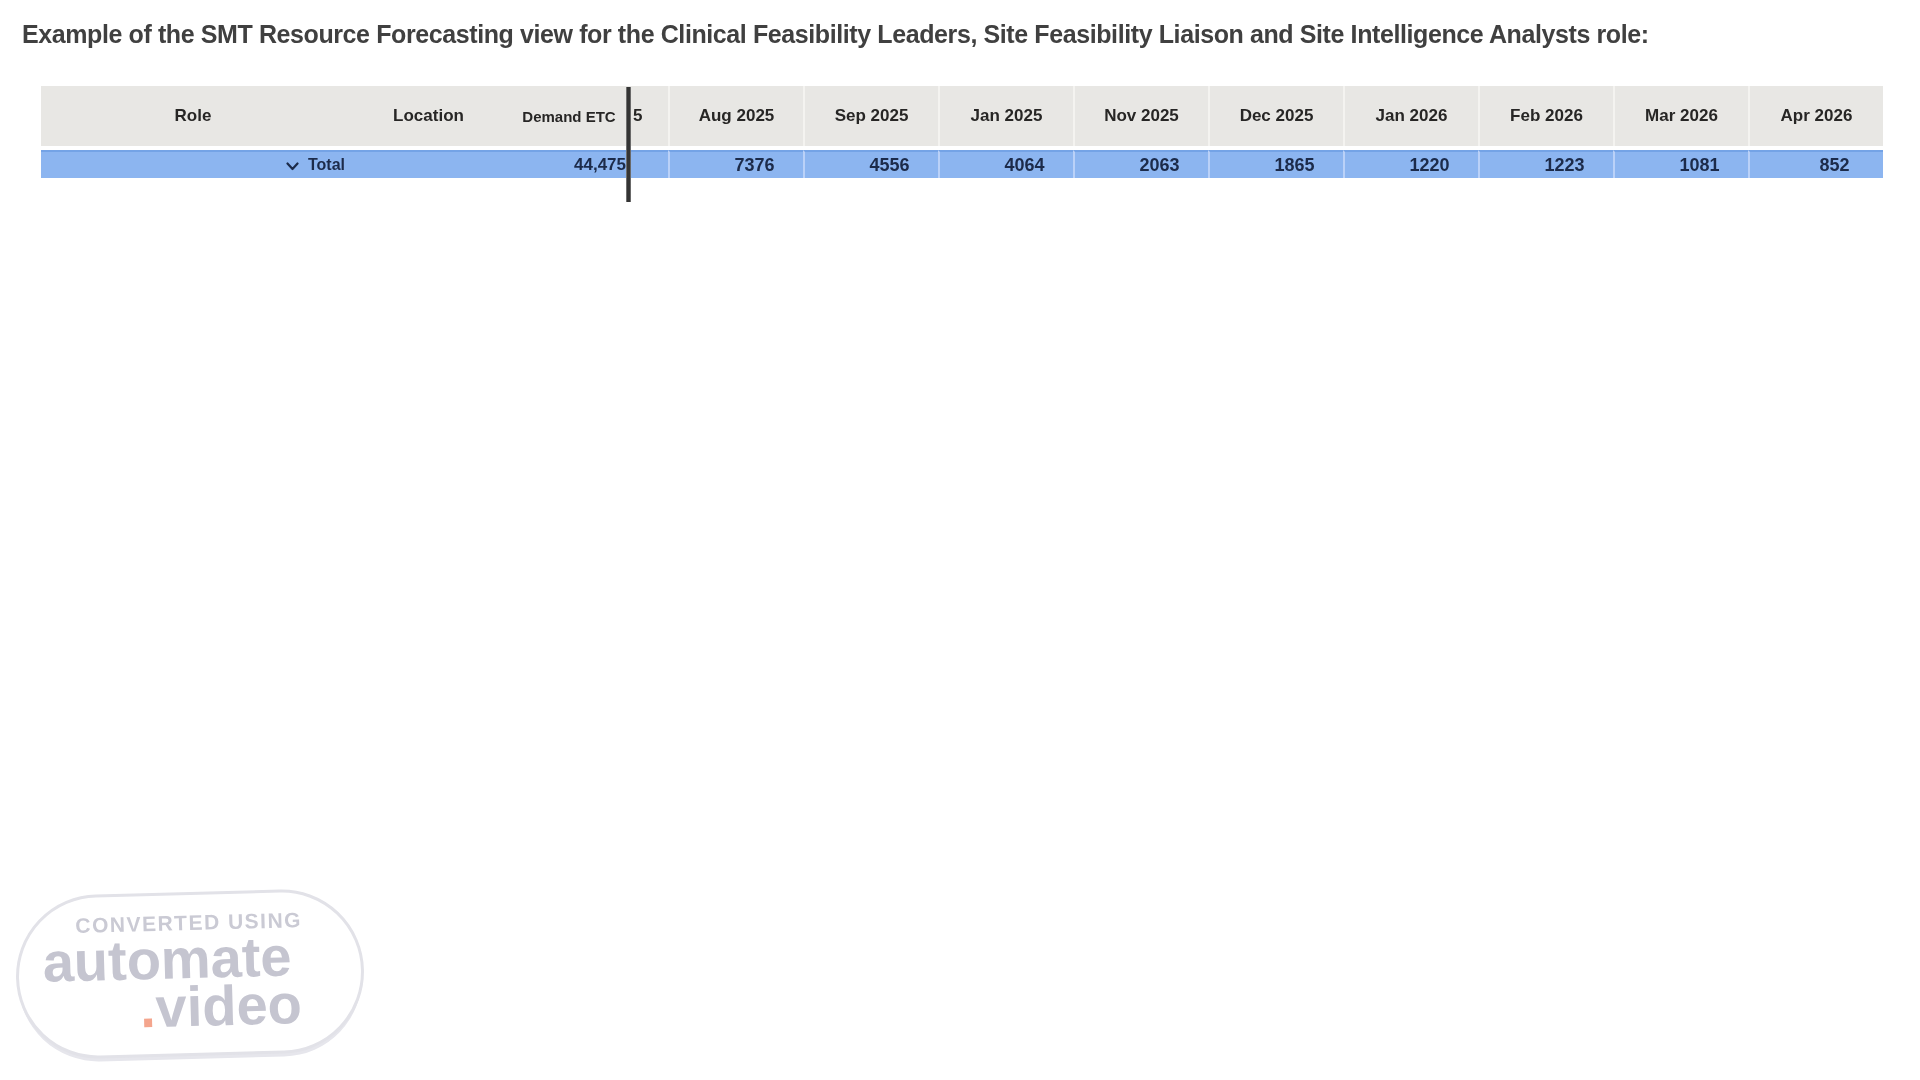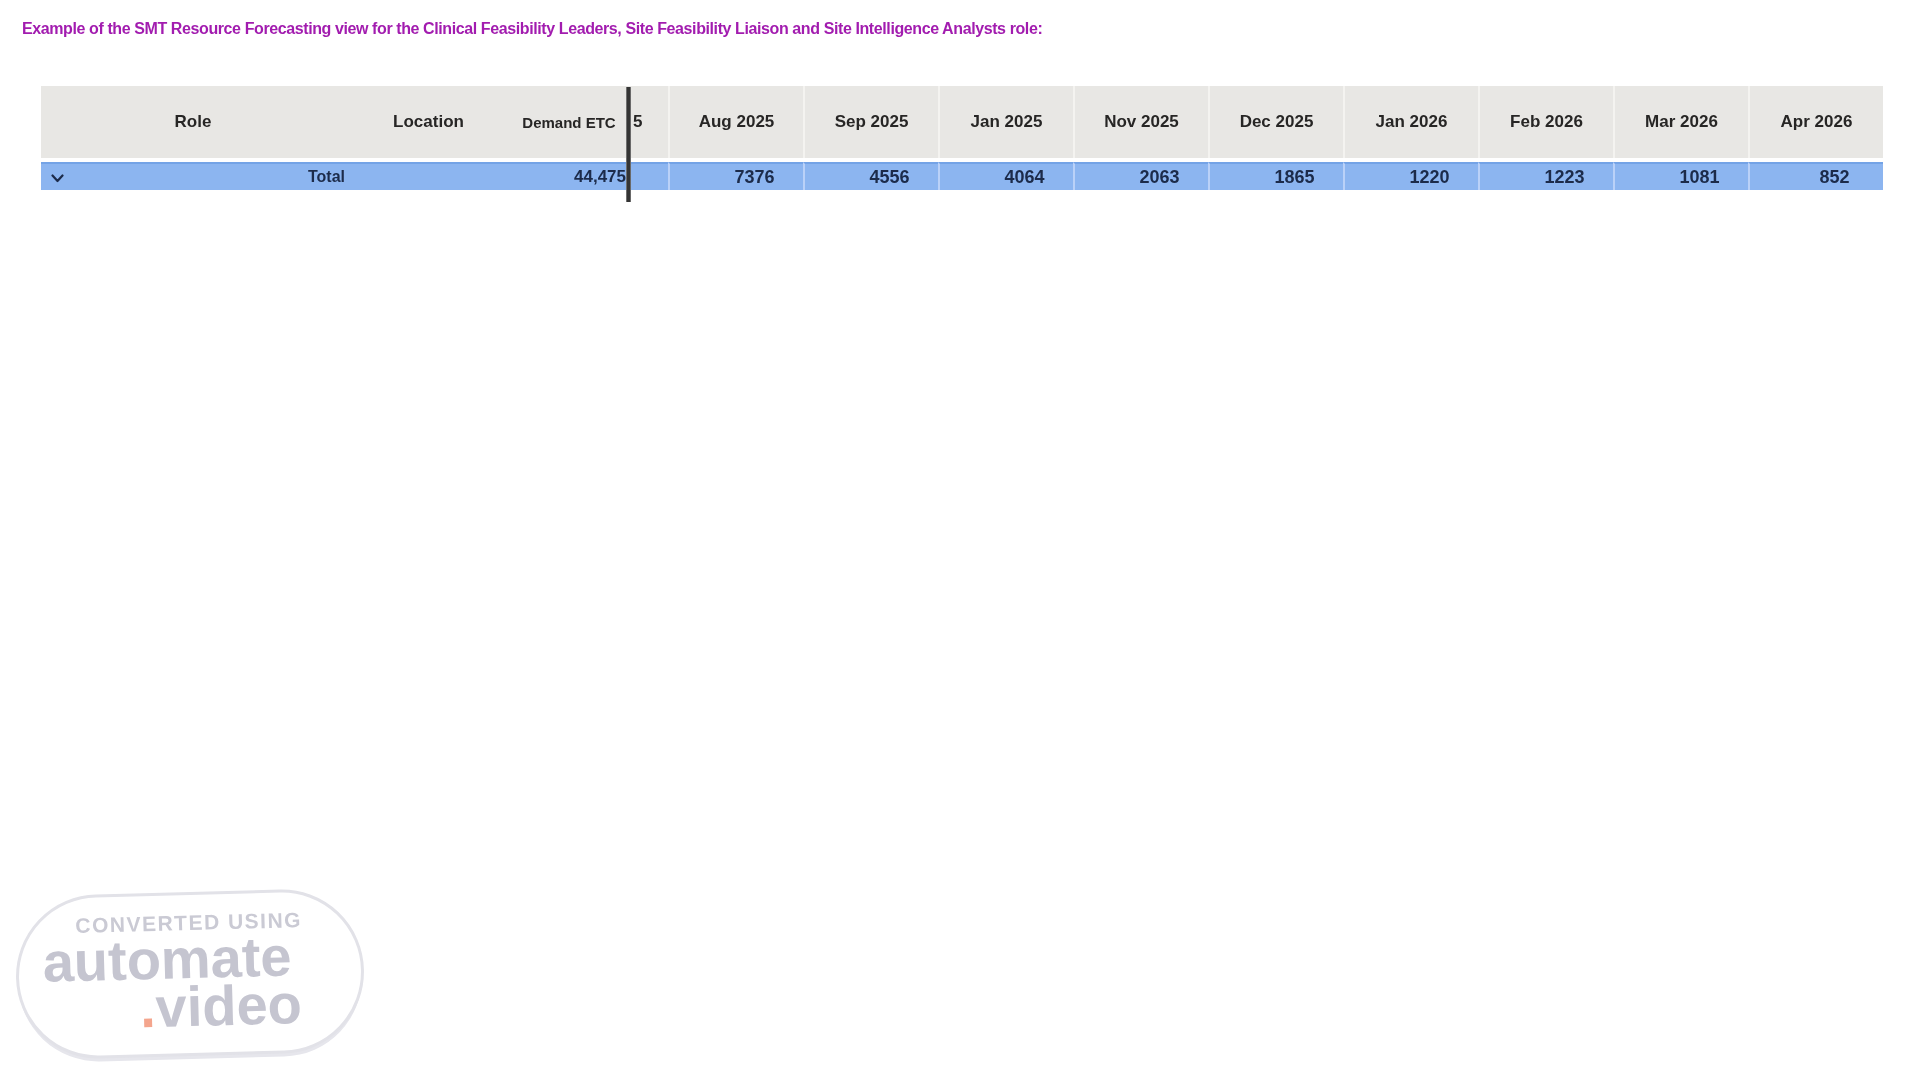--- a/index.html
+++ b/index.html
@@ -3,52 +3,52 @@
 <meta charset="utf-8">
 <style>
   * { margin:0; padding:0; box-sizing:border-box; }
   html,body { width:1920px; height:1080px; background:#ffffff; overflow:hidden;
               font-family:"Liberation Sans", sans-serif; }
   .page { position:relative; width:1920px; height:1080px; background:#ffffff; }
 
   
   .title {
     position:absolute; left:22px; top:20px;
-    font-size:16px; font-weight:700; letter-spacing:-0.4px;
-    color:#a21caf; white-space:nowrap;
+    font-size:25px; font-weight:700; letter-spacing:-0.4px;
+    color:#404040; white-space:nowrap;
   }
 
   
   .matrix { position:absolute; left:41px; top:86px; width:1842px; }
 
   .grid-row {
     display:grid;
     grid-template-columns:304px 167px 114px 42px repeat(9,135px);
   }
 
-  .hdr-row { height:72px; }
+  .hdr-row { height:60px; }
   .hdr-row .cell {
     background:#e8e7e4; color:#272625; font-weight:700;
     display:flex; align-items:center; justify-content:center;
     font-size:17px;
   }
   .hdr-row .cell.month { border-left:2px solid #f4f3f0; }
   .hdr-row .cell.demand { font-size:15px; }
   .hdr-row .cell.clipped { justify-content:flex-start; padding-left:7px; }
 
   .total-row { height:28px; margin-top:4px; }
   .total-row .cell {
     background:#8cb5f0; border-top:2px solid #74a3e6;
     color:#1c2b4a; font-weight:700;
     display:flex; align-items:center; justify-content:center;
     font-size:18px;
   }
   .total-row .cell.month { border-left:2px solid #badzf8; }
   .total-row .cell.month { border-left:2px solid #bad1f8;padding-left:36px; }
-  .total-row .cell.label-cell { justify-content:space-between; padding-left:10px; font-size:16px; }
+  .total-row .cell.label-cell { justify-content:flex-end; padding-left:10px; font-size:16px; }
   .total-row .cell.demand { justify-content:flex-end; font-size:17px; }
 
   .chevron { display:inline-flex; margin-right:9px; margin-top:2px; }
 
   .v-divider {
     position:absolute; left:585px; top:1px; width:5px; height:115px;
     background:linear-gradient(to right,#8d8d8d 0%,#343434 30%,#343434 75%,#8d8d8d 100%);
   }
 
   

